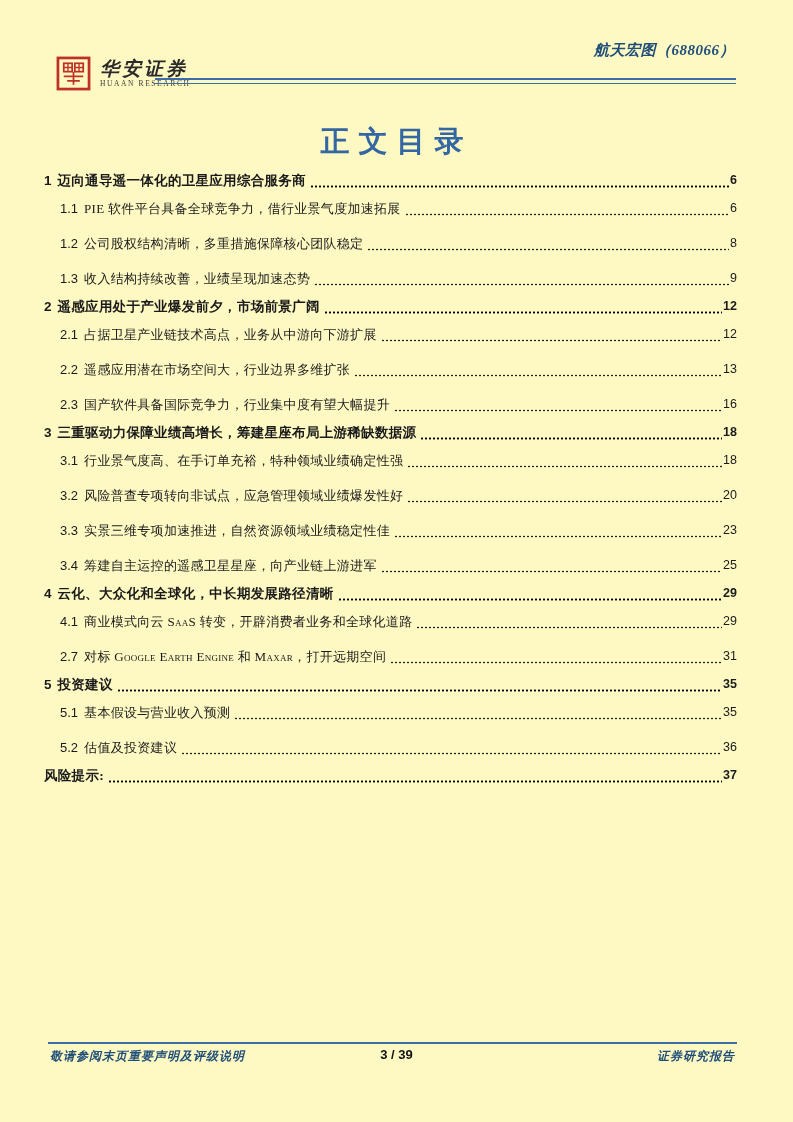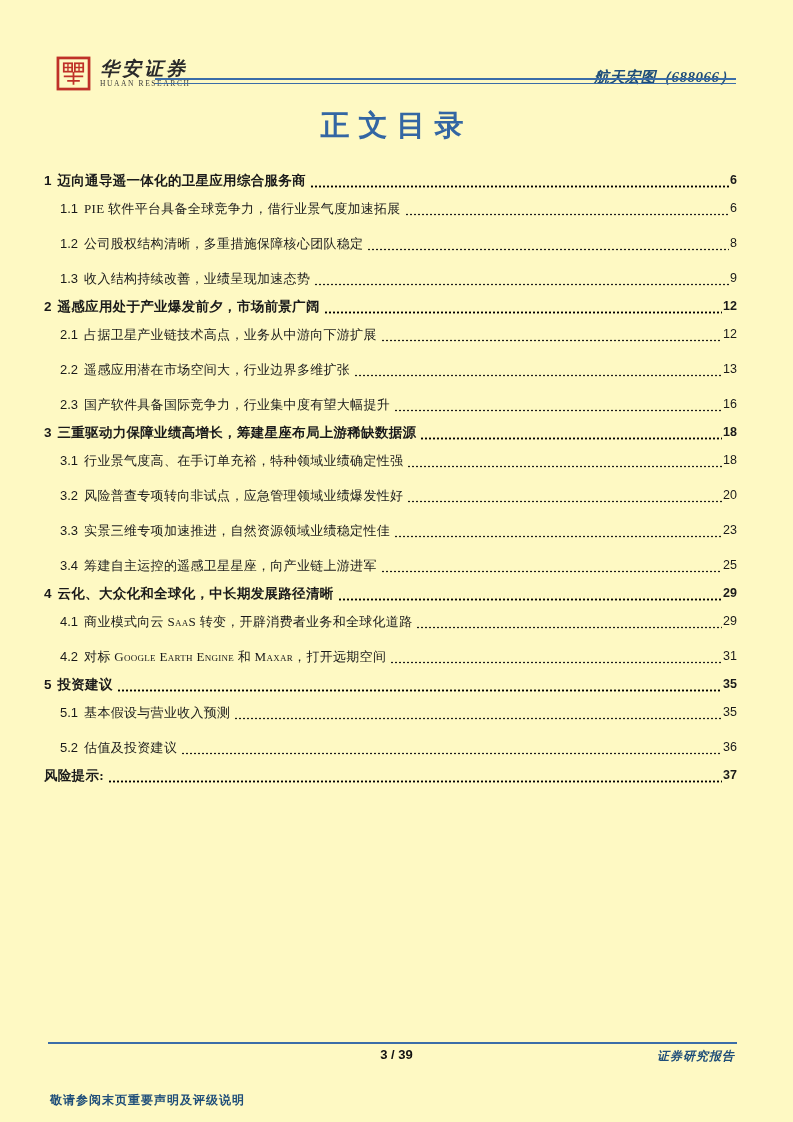--- a/index.html
+++ b/index.html
@@ -14,32 +14,32 @@
   
   .brand{position:absolute;left:56px;top:56px;display:flex;align-items:flex-start;gap:9px;}
   .seal{width:35px;height:35px;flex:0 0 auto;}
   .brand-text{padding-top:2px;}
   .brand-cn{
     font-size:19px;font-weight:700;color:#2b2b2b;letter-spacing:3px;
     font-style:italic;line-height:21px;
   }
   .brand-en{font-family:"Liberation Serif",serif;font-size:7.5px;color:#3a3a3a;letter-spacing:1.6px;line-height:10px;}
   .stock{
-    position:absolute;right:58px;top:68px;
+    position:absolute;right:58px;top:41px;
     font-size:15px;font-weight:700;font-style:italic;color:#1F4E79;
     letter-spacing:0.5px;
   }
   .header-rule{
     position:absolute;left:155px;right:57px;top:78px;height:3px;
     border-top:2.5px solid #3B6DA8;border-bottom:1px solid #3B6DA8;
   }
 
   
   .page-title{
-    position:absolute;left:0;right:0;top:104px;margin:0;
+    position:absolute;left:0;right:0;top:120px;margin:0;
     text-align:center;font-size:29px;font-weight:700;color:#3366A3;
     letter-spacing:9px;line-height:42px;
   }
 
   
   .toc{position:absolute;left:44px;right:56px;top:172px;}
   .toc-row{
     display:flex;align-items:flex-end;
     height:17px;line-height:17px;font-size:13px;white-space:nowrap;
   }
@@ -65,21 +65,21 @@
     flex:0 0 auto;font-size:12.5px;
   }
 
   
   .footer-rule{
     position:absolute;left:48px;right:56px;top:1042px;height:0;
     border-top:2.5px solid #3B6DA8;
   }
   .footer-left{
     position:absolute;left:50px;top:1048px;
-    font-size:12px;font-weight:700;color:#1F4E79;letter-spacing:1px;margin-top:44px;
+    font-size:12px;font-style:italic;font-weight:700;color:#1F4E79;letter-spacing:1px;
   }
   .footer-page{
     position:absolute;left:0;right:0;top:1047px;text-align:center;
     font-family:"Liberation Sans","DejaVu Sans",sans-serif;
     font-size:13px;font-weight:700;color:#111;
   }
   .footer-right{
     position:absolute;right:58px;top:1048px;
     font-size:12px;font-style:italic;font-weight:700;color:#1F4E79;letter-spacing:1px;text-align:right;
   }
@@ -196,21 +196,21 @@
         <span class="leader"></span>
         <span class="toc-page">29</span>
       </div>
       <div class="toc-row level2 gap-before">
         <span class="toc-num">4.1</span>
         <span class="toc-label">商业模式向云 SaaS 转变，开辟消费者业务和全球化道路</span>
         <span class="leader"></span>
         <span class="toc-page">29</span>
       </div>
       <div class="toc-row level2 sub-gap">
-        <span class="toc-num">4.2</span>
+        <span class="toc-num">2.7</span>
         <span class="toc-label">对标 Google Earth Engine 和 Maxar，打开远期空间</span>
         <span class="leader"></span>
         <span class="toc-page">31</span>
       </div>
       <div class="toc-row level1 gap-before">
         <span class="toc-num">5</span>
         <span class="toc-label">投资建议</span>
         <span class="leader"></span>
         <span class="toc-page">35</span>
       </div>

